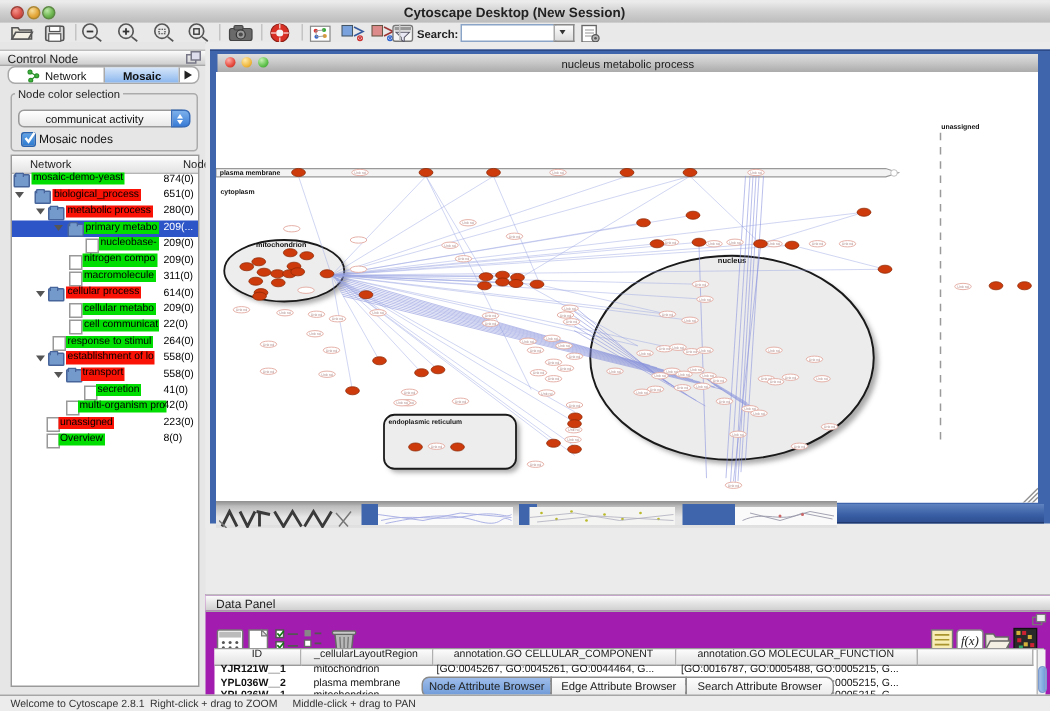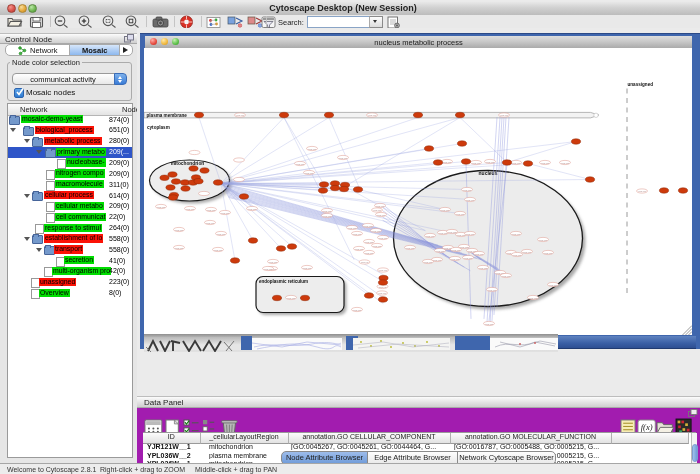--- a/index.html
+++ b/index.html
@@ -157,21 +157,21 @@
         </g>
  <circle cx="397" cy="11.5" r="2.4" fill="#b5b5b5" stroke="#555" stroke-width="0.8"></circle>
  <circle cx="397" cy="11.5" r="0.9" fill="#555"></circle>
 </g>
 </svg>
 <div class="abs sep" style="left:50px;"></div>
 <div class="abs sep" style="left:146px;"></div>
 <div class="abs sep" style="left:174px;"></div>
 <div class="abs sep" style="left:201px;"></div>
 <div class="abs sep" style="left:266px;"></div>
-<div class="abs" style="left:278px;top:18px;font-size:7.5px;color:#222;">Search:</div>
+<div class="abs" style="left:278px;top:18px;font-size:7.5px;color:#222;font-weight:bold;">Search:</div>
 <div class="abs" style="left:307px;top:16px;width:62px;height:10px;background:#fff;border:1px solid #89a4c6;"></div>
 <div class="abs" style="left:369px;top:16px;width:12px;height:10px;background:linear-gradient(#fdfdfd,#dcdcdc);border:1px solid #8a8a8a;border-left:1px solid #aaa;"></div>
 <div class="abs" style="left:372.5px;top:20px;width:0;height:0;border-left:2.5px solid transparent;border-right:2.5px solid transparent;border-top:3.5px solid #333;"></div>
 
 <div id="cp" class="abs">
   <div id="cptitle" class="abs paneltitle">
         <span class="abs">Control Node</span>
       </div>
 <svg class="abs" style="left:124px;top:5.5px;" width="11" height="9" viewBox="0 0 11 9" xmlns="http://www.w3.org/2000/svg">
  <rect x="0.5" y="2.5" width="6" height="5.5" fill="none" stroke="#778" stroke-width="1"></rect>
@@ -818,21 +818,21 @@
         <div class="abs" style="left:548px;top:0;width:5px;height:62.5px;background:#f2f2f2;border-left:1px solid #bbb;"></div>
         <div class="abs" style="left:548.5px;top:11px;width:4.5px;height:16px;background:linear-gradient(90deg,#9fc2ec,#6f9ad8);border-radius:3px;border:0.5px solid #7b9cd0;"></div>
         <div class="abs" style="left:548px;top:45px;width:5px;height:8px;background:#e4e4e4;border:0.5px solid #aaa;"></div>
         <div class="abs" style="left:548px;top:54px;width:5px;height:8px;background:#e4e4e4;border:0.5px solid #aaa;"></div>
       </div>
 </div>
 
 <div id="seg" class="abs">
   <div class="segb abs" style="left:0;width:85px;border-radius:5px 0 0 5px;background:linear-gradient(#9dbcea,#6e9ad8);">Node Attribute Browser</div>
   <div class="segb abs" style="left:86px;width:89px;">Edge Attribute Browser</div>
-  <div class="segb abs" style="left:176px;width:97px;border-radius:0 5px 5px 0;">Network Cytoscape Browser</div>
+  <div class="segb abs" style="left:176px;width:97px;border-radius:0 5px 5px 0;">Search Attribute Browser</div>
 </div>
 
 <div id="status" class="abs">
   <span class="abs" style="left:7px;top:2px;">Welcome to Cytoscape 2.8.1</span>
   <span class="abs" style="left:100px;top:2px;">Right-click + drag to ZOOM</span>
   <span class="abs" style="left:195px;top:2px;">Middle-click + drag to PAN</span>
 </div>
 
 </div>
 </body></html>

